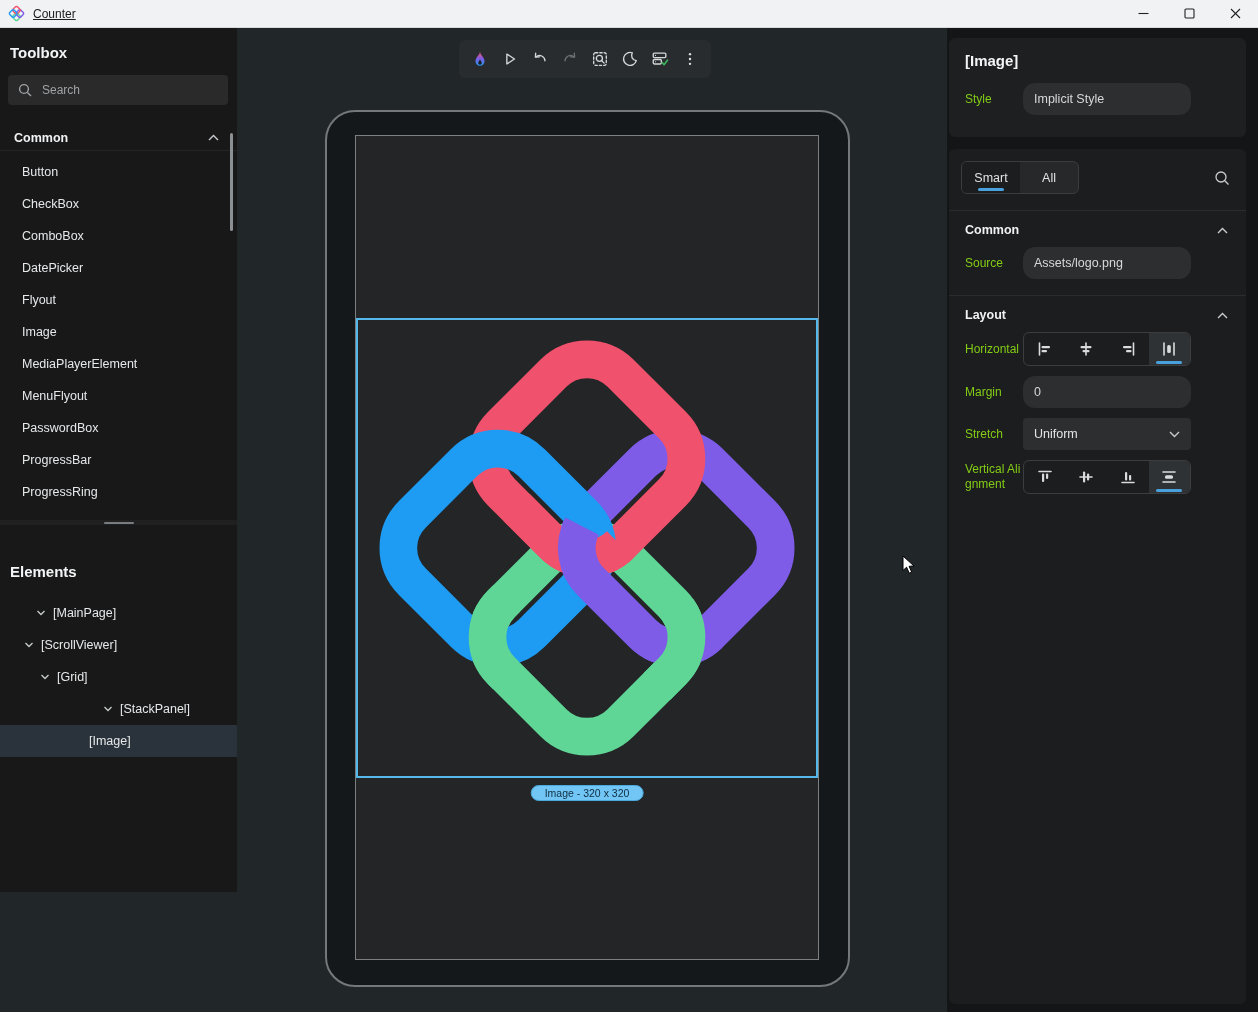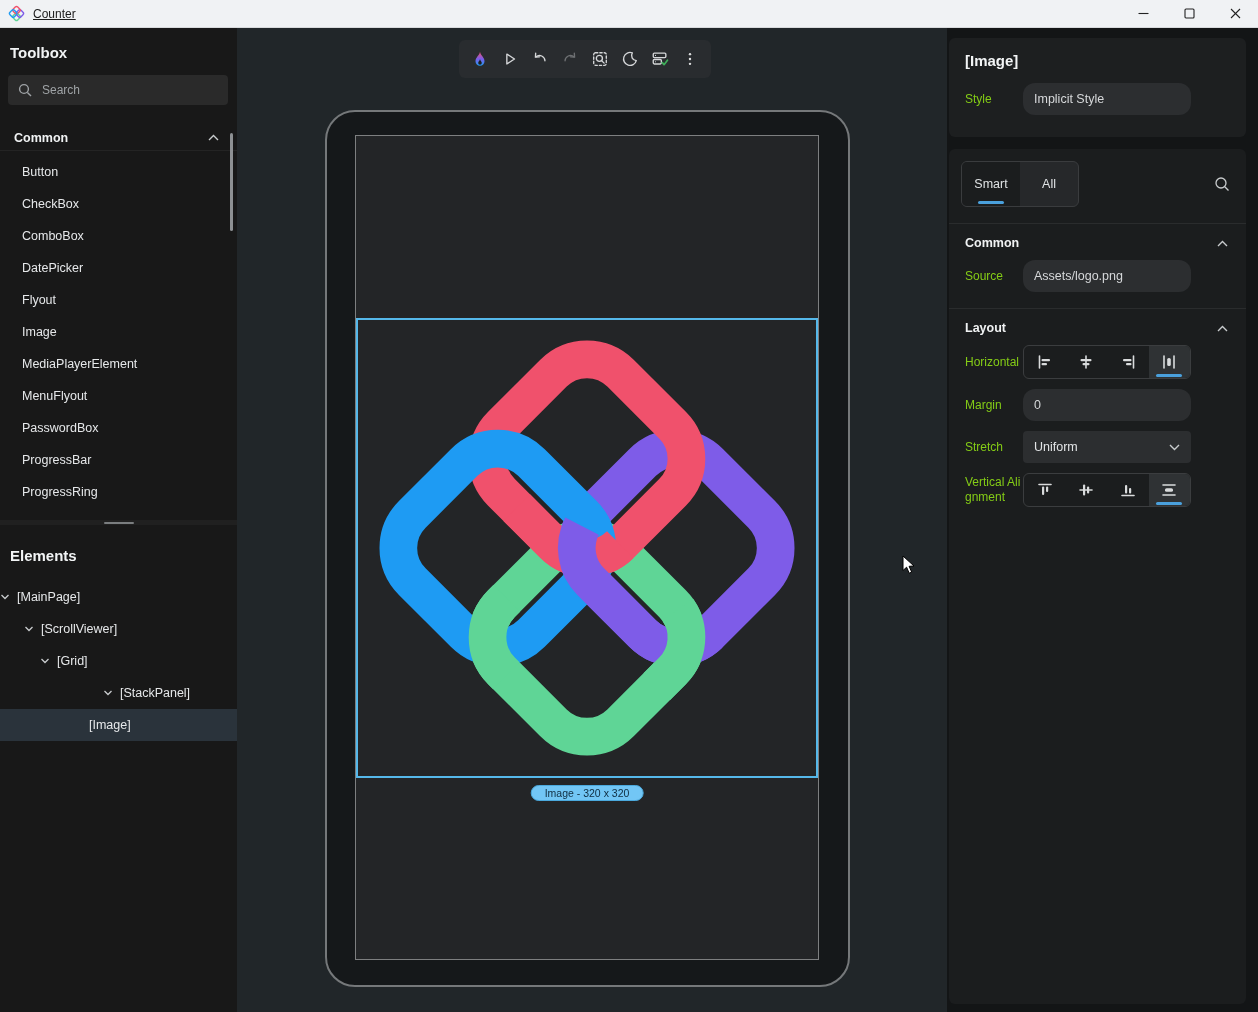--- a/index.html
+++ b/index.html
@@ -16,40 +16,40 @@
   .titlebar .app-icon{margin-left:8px;width:17px;height:17px;}
   .titlebar .title{margin-left:8px;font-size:12px;color:#1b1b1b;text-decoration:underline;}
   .win-btns{margin-left:auto;display:flex;height:100%;}
   .win-btn{width:46px;height:100%;display:flex;align-items:center;justify-content:center;cursor:default;}
   .win-btn svg{stroke:#222;stroke-width:1.1;fill:none;}
 
   
   .app{position:absolute;left:0;top:28px;width:1258px;height:984px;}
 
   
-  .left-panel{position:absolute;left:0;top:0;width:237px;height:984px;background:#181818;color:#e8eaeb;}
+  .left-panel{position:absolute;left:0;top:0;width:237px;height:864px;background:#181818;color:#e8eaeb;}
   .panel-title{font-size:15px;font-weight:bold;color:#f2f4f5;padding:16px 0 0 10px;}
   .searchbox{position:absolute;left:8px;top:47px;width:220px;height:30px;background:#2a2a2a;border-radius:4px;
     display:flex;align-items:center;padding:0 10px;gap:10px;}
   .searchbox input{background:transparent;border:none;outline:none;color:#cfd2d4;font-size:12px;width:150px;}
   .searchbox input::placeholder{color:#9fa3a6;}
   .tb-section-header{position:absolute;left:0;top:97px;width:237px;height:26px;display:flex;align-items:center;
     padding:0 18px 0 14px;border-bottom:1px solid #242424;}
   .tb-section-header .lbl{font-size:12.5px;font-weight:bold;color:#f0f2f3;flex:1;}
   .tb-list{position:absolute;left:0;top:128px;width:237px;}
   .tb-item{height:32px;display:flex;align-items:center;padding-left:22px;font-size:12.5px;color:#e6e8ea;cursor:default;}
   .tb-scrollbar{position:absolute;right:4px;top:105px;width:3px;height:98px;background:#8d9093;border-radius:2px;}
   .panel-split{position:absolute;left:0;top:492px;width:237px;height:5px;background:#202020;display:flex;align-items:center;justify-content:center;}
   .panel-split .grip{width:30px;height:2px;background:#7a7d7f;border-radius:1px;}
-  .elements{position:absolute;left:0;top:503px;width:237px;bottom:0;}
+  .elements{position:absolute;left:0;top:519px;width:237px;bottom:0;}
   .tree{position:absolute;left:0;top:50px;width:237px;}
   .tree-row{height:32px;display:flex;align-items:center;font-size:12.5px;color:#e6e8ea;cursor:default;}
   .tree-row .chev{width:10px;height:10px;margin-right:7px;flex:none;}
   .tree-row.selected{background:#2a333b;}
-  .ind0{} .ind1{padding-left:24px;} .ind2{padding-left:40px;} .ind3{padding-left:56px;justify-content:center;} .ind4{padding-left:89px;}
+  .ind0{padding-left:8px;margin-left:28px;} .ind1{padding-left:24px;} .ind2{padding-left:40px;} .ind3{padding-left:56px;justify-content:center;} .ind4{padding-left:89px;}
 
   
   .canvas{position:absolute;left:237px;top:0;width:710px;height:984px;background:#212629;overflow:hidden;}
   .designer-toolbar{position:absolute;left:222px;top:12px;width:252px;height:38px;background:#292c2f;border-radius:6px;
     display:flex;align-items:center;justify-content:space-around;padding:0 6px;}
   .dtb-btn{width:26px;height:26px;display:flex;align-items:center;justify-content:center;border-radius:4px;cursor:default;}
   .dtb-btn svg{stroke:#d5d7d9;fill:none;stroke-width:1.5;stroke-linecap:round;stroke-linejoin:round;}
   .dtb-btn.dim svg{opacity:.4;}
   .device{position:absolute;left:88px;top:82px;width:525px;height:877px;border:2px solid #75787a;border-radius:30px;background:#15181a;}
   .page{position:absolute;left:118px;top:107px;width:464px;height:825px;border:1px solid #7d7f80;background:#232527;}
@@ -65,21 +65,21 @@
   
   .right-panel{position:absolute;left:947px;top:0;width:311px;height:984px;background:#131516;color:#e4e6e8;}
   .card{position:absolute;left:2px;width:297px;background:#1d1f20;border-radius:6px;}
   .card.head{top:10px;height:99px;padding:14px 16px;}
   .card.props{top:121px;bottom:8px;background:#1b1d1e;}
   .card .big-title{font-size:15px;font-weight:bold;color:#f2f4f5;}
   .prop-row{display:flex;align-items:center;padding:0 16px;margin-top:10px;}
   .prop-row .plabel{width:58px;flex:none;font-size:12px;color:#84cc16;word-break:break-all;line-height:15px;max-height:30px;overflow:hidden;}
   .pinput{width:168px;height:30px;background:#2c2e30;border:none;border-radius:12px;color:#d6d8da;font-size:12.5px;padding:16px 11px;outline:none;}
   .tabs-row{display:flex;align-items:center;padding:12px 16px 10px 12px;}
-  .tab-group{display:flex;width:118px;height:46px;border:1px solid #3a3c3e;border-radius:6px;background:#26282a;overflow:hidden;}
+  .tab-group{display:flex;width:118px;height:33px;border:1px solid #3a3c3e;border-radius:6px;background:#26282a;overflow:hidden;}
   .tab{flex:1;display:flex;align-items:center;justify-content:center;font-size:12.5px;color:#dfe2e4;position:relative;cursor:default;}
   .tab.active{background:#1b1d1e;}
   .tab .ind{position:absolute;bottom:2px;left:50%;transform:translateX(-50%);width:26px;height:3px;border-radius:2px;background:var(--tab_indicator);}
   .prop-search{margin-left:auto;}
   .divider{height:1px;background:#2a2c2d;margin:6px 0 0 0;}
   .sec-header{display:flex;align-items:center;padding:12px 18px 4px 16px;}
   .sec-header .stitle{font-size:12.5px;font-weight:bold;color:#f0f2f3;flex:1;}
   .btn-group{display:flex;width:168px;height:34px;border:1px solid #3b3d3f;border-radius:6px;overflow:hidden;}
   .bg-btn{flex:1;display:flex;align-items:center;justify-content:center;position:relative;cursor:default;}
   .bg-btn svg{stroke:#d9dbdc;fill:none;stroke-width:1.6;stroke-linecap:round;}

